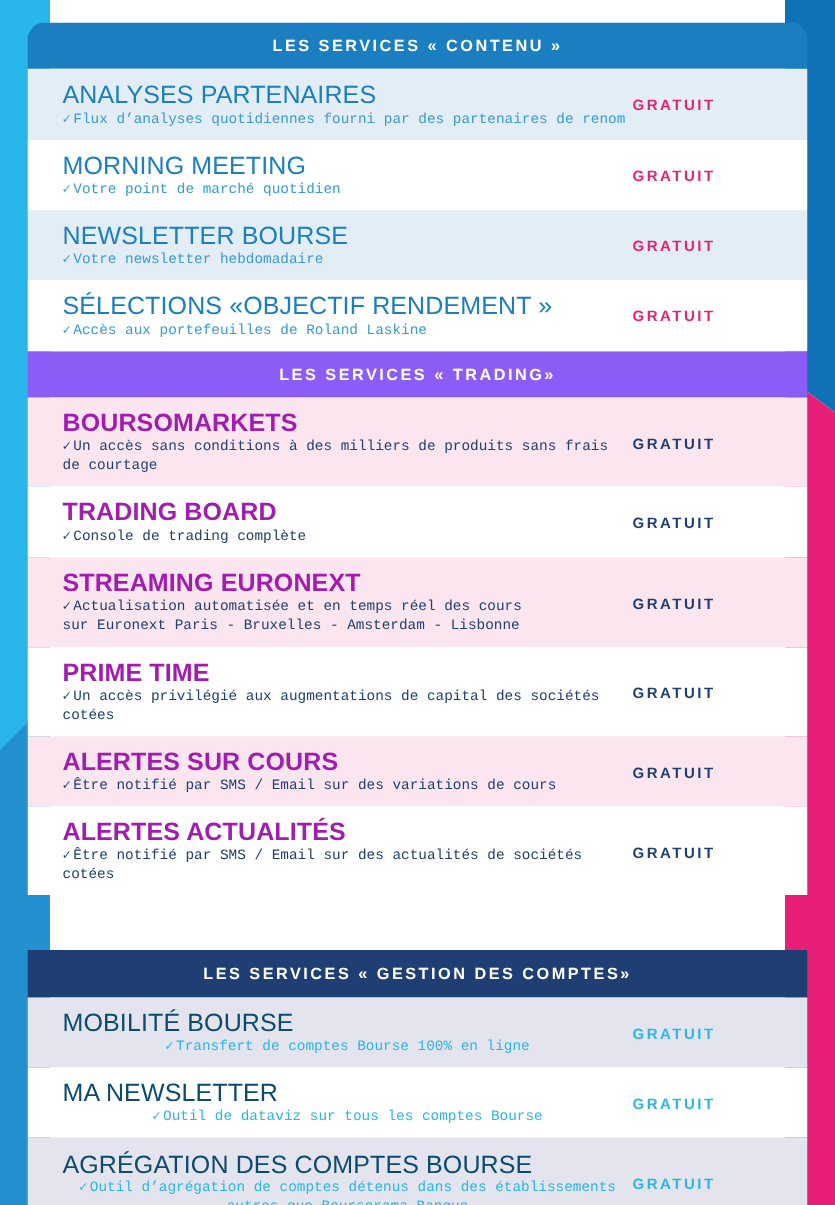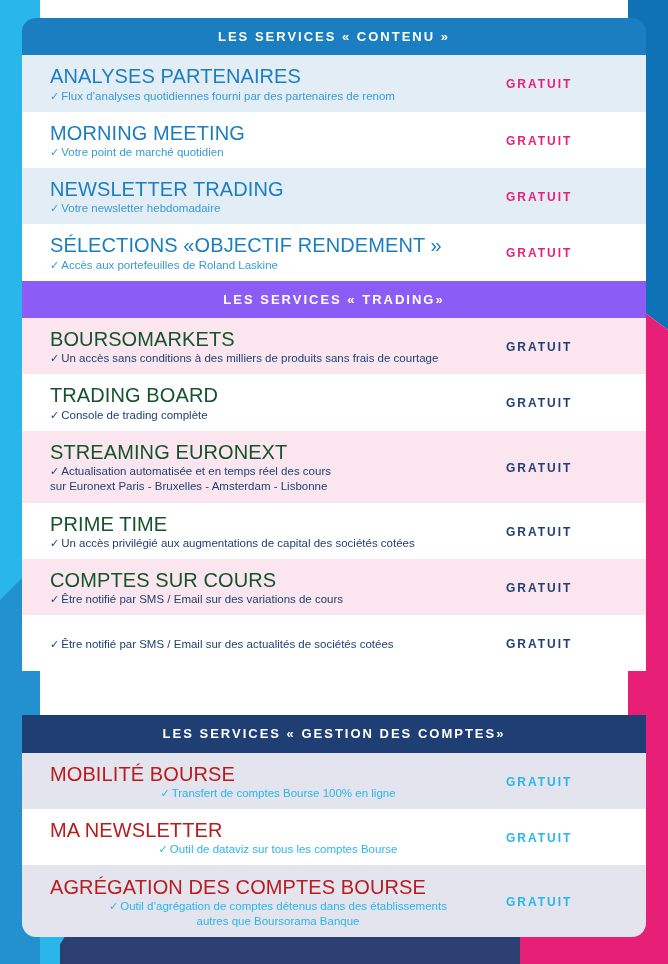--- a/index.html
+++ b/index.html
@@ -72,20 +72,21 @@
     line-height: 1.12;
     letter-spacing: 0.1px;
     margin: 0 0 1px 0;
     font-weight: normal;
   }
   .row-sub {
     font-size: 11.5px;
     line-height: 1.30;
     margin: 0;
     white-space: pre-line;
+    font-family: Liberation Mono, monospace;
   }
   .row-sub .tick {
     font-size: 11px;
     margin-right: 2px;
   }
   .row-price {
     flex: 0 0 auto;
     width: 118px;
     text-align: left;
     font-size: 12px;
@@ -96,28 +97,28 @@
   
   .sec-contenu-body .row:nth-child(odd)  { background: #e3edf6; }
   .sec-contenu-body .row:nth-child(even) { background: #ffffff; }
   .sec-contenu-body .row-title { color: #1a7ec0; }
   .sec-contenu-body .row-sub   { color: #3a9ad4; }
   .sec-contenu-body .row-price { color: #e81f76; }
 
   
   .sec-trading-body .row:nth-child(odd)  { background: #fbe6ef; }
   .sec-trading-body .row:nth-child(even) { background: #ffffff; }
-  .sec-trading-body .row-title { color: #14532d; }
+  .sec-trading-body .row-title { color: #a21caf; font-weight: bold; }
   .sec-trading-body .row-sub   { color: #1f3f74; }
   .sec-trading-body .row-price { color: #1f3f74; }
 
   
   .sec-gestion-body .row:nth-child(odd)  { background: #e3e4ee; }
   .sec-gestion-body .row:nth-child(even) { background: #ffffff; }
-  .sec-gestion-body .row-title { color: #b91c1c; }
+  .sec-gestion-body .row-title { color: #0c4a6e; }
   .sec-gestion-body .row-sub   { color: #29b6ea; text-align: center; }
   .sec-gestion-body .row-price { color: #29b6ea; }
 
   
   .row.tall { min-height: 72px; }
 </style>
 </head>
 <body>
 
 <svg id="bg" viewBox="0 0 668 964" preserveAspectRatio="none">
@@ -158,21 +159,21 @@
       <div class="row">
         <div class="texts">
           <div class="row-title">MORNING MEETING</div>
           <div class="row-sub"><span class="tick">✓</span><span>Votre point de marché quotidien</span></div>
         </div>
         <div class="row-price">GRATUIT</div>
       </div>
 
       <div class="row">
         <div class="texts">
-          <div class="row-title">NEWSLETTER TRADING</div>
+          <div class="row-title">NEWSLETTER BOURSE</div>
           <div class="row-sub"><span class="tick">✓</span><span>Votre newsletter hebdomadaire</span></div>
         </div>
         <div class="row-price">GRATUIT</div>
       </div>
 
       <div class="row">
         <div class="texts">
           <div class="row-title">SÉLECTIONS «OBJECTIF RENDEMENT »</div>
           <div class="row-sub"><span class="tick">✓</span><span>Accès aux portefeuilles de Roland Laskine</span></div>
         </div>
@@ -213,28 +214,29 @@
       <div class="row">
         <div class="texts">
           <div class="row-title">PRIME TIME</div>
           <div class="row-sub"><span class="tick">✓</span><span>Un accès privilégié aux augmentations de capital des sociétés cotées</span></div>
         </div>
         <div class="row-price">GRATUIT</div>
       </div>
 
       <div class="row">
         <div class="texts">
-          <div class="row-title">COMPTES SUR COURS</div>
+          <div class="row-title">ALERTES SUR COURS</div>
           <div class="row-sub"><span class="tick">✓</span><span>Être notifié par SMS / Email sur des variations de cours</span></div>
         </div>
         <div class="row-price">GRATUIT</div>
       </div>
 
       <div class="row">
         <div class="texts">
+          <div class="row-title">ALERTES ACTUALITÉS</div>
           <div class="row-sub"><span class="tick">✓</span><span>Être notifié par SMS / Email sur des actualités de sociétés cotées</span></div>
         </div>
         <div class="row-price">GRATUIT</div>
       </div>
 
     </div>
 
     <div class="section-header sec-gestion">LES SERVICES « GESTION DES COMPTES»</div>
 
     <div class="sec-gestion-body">

